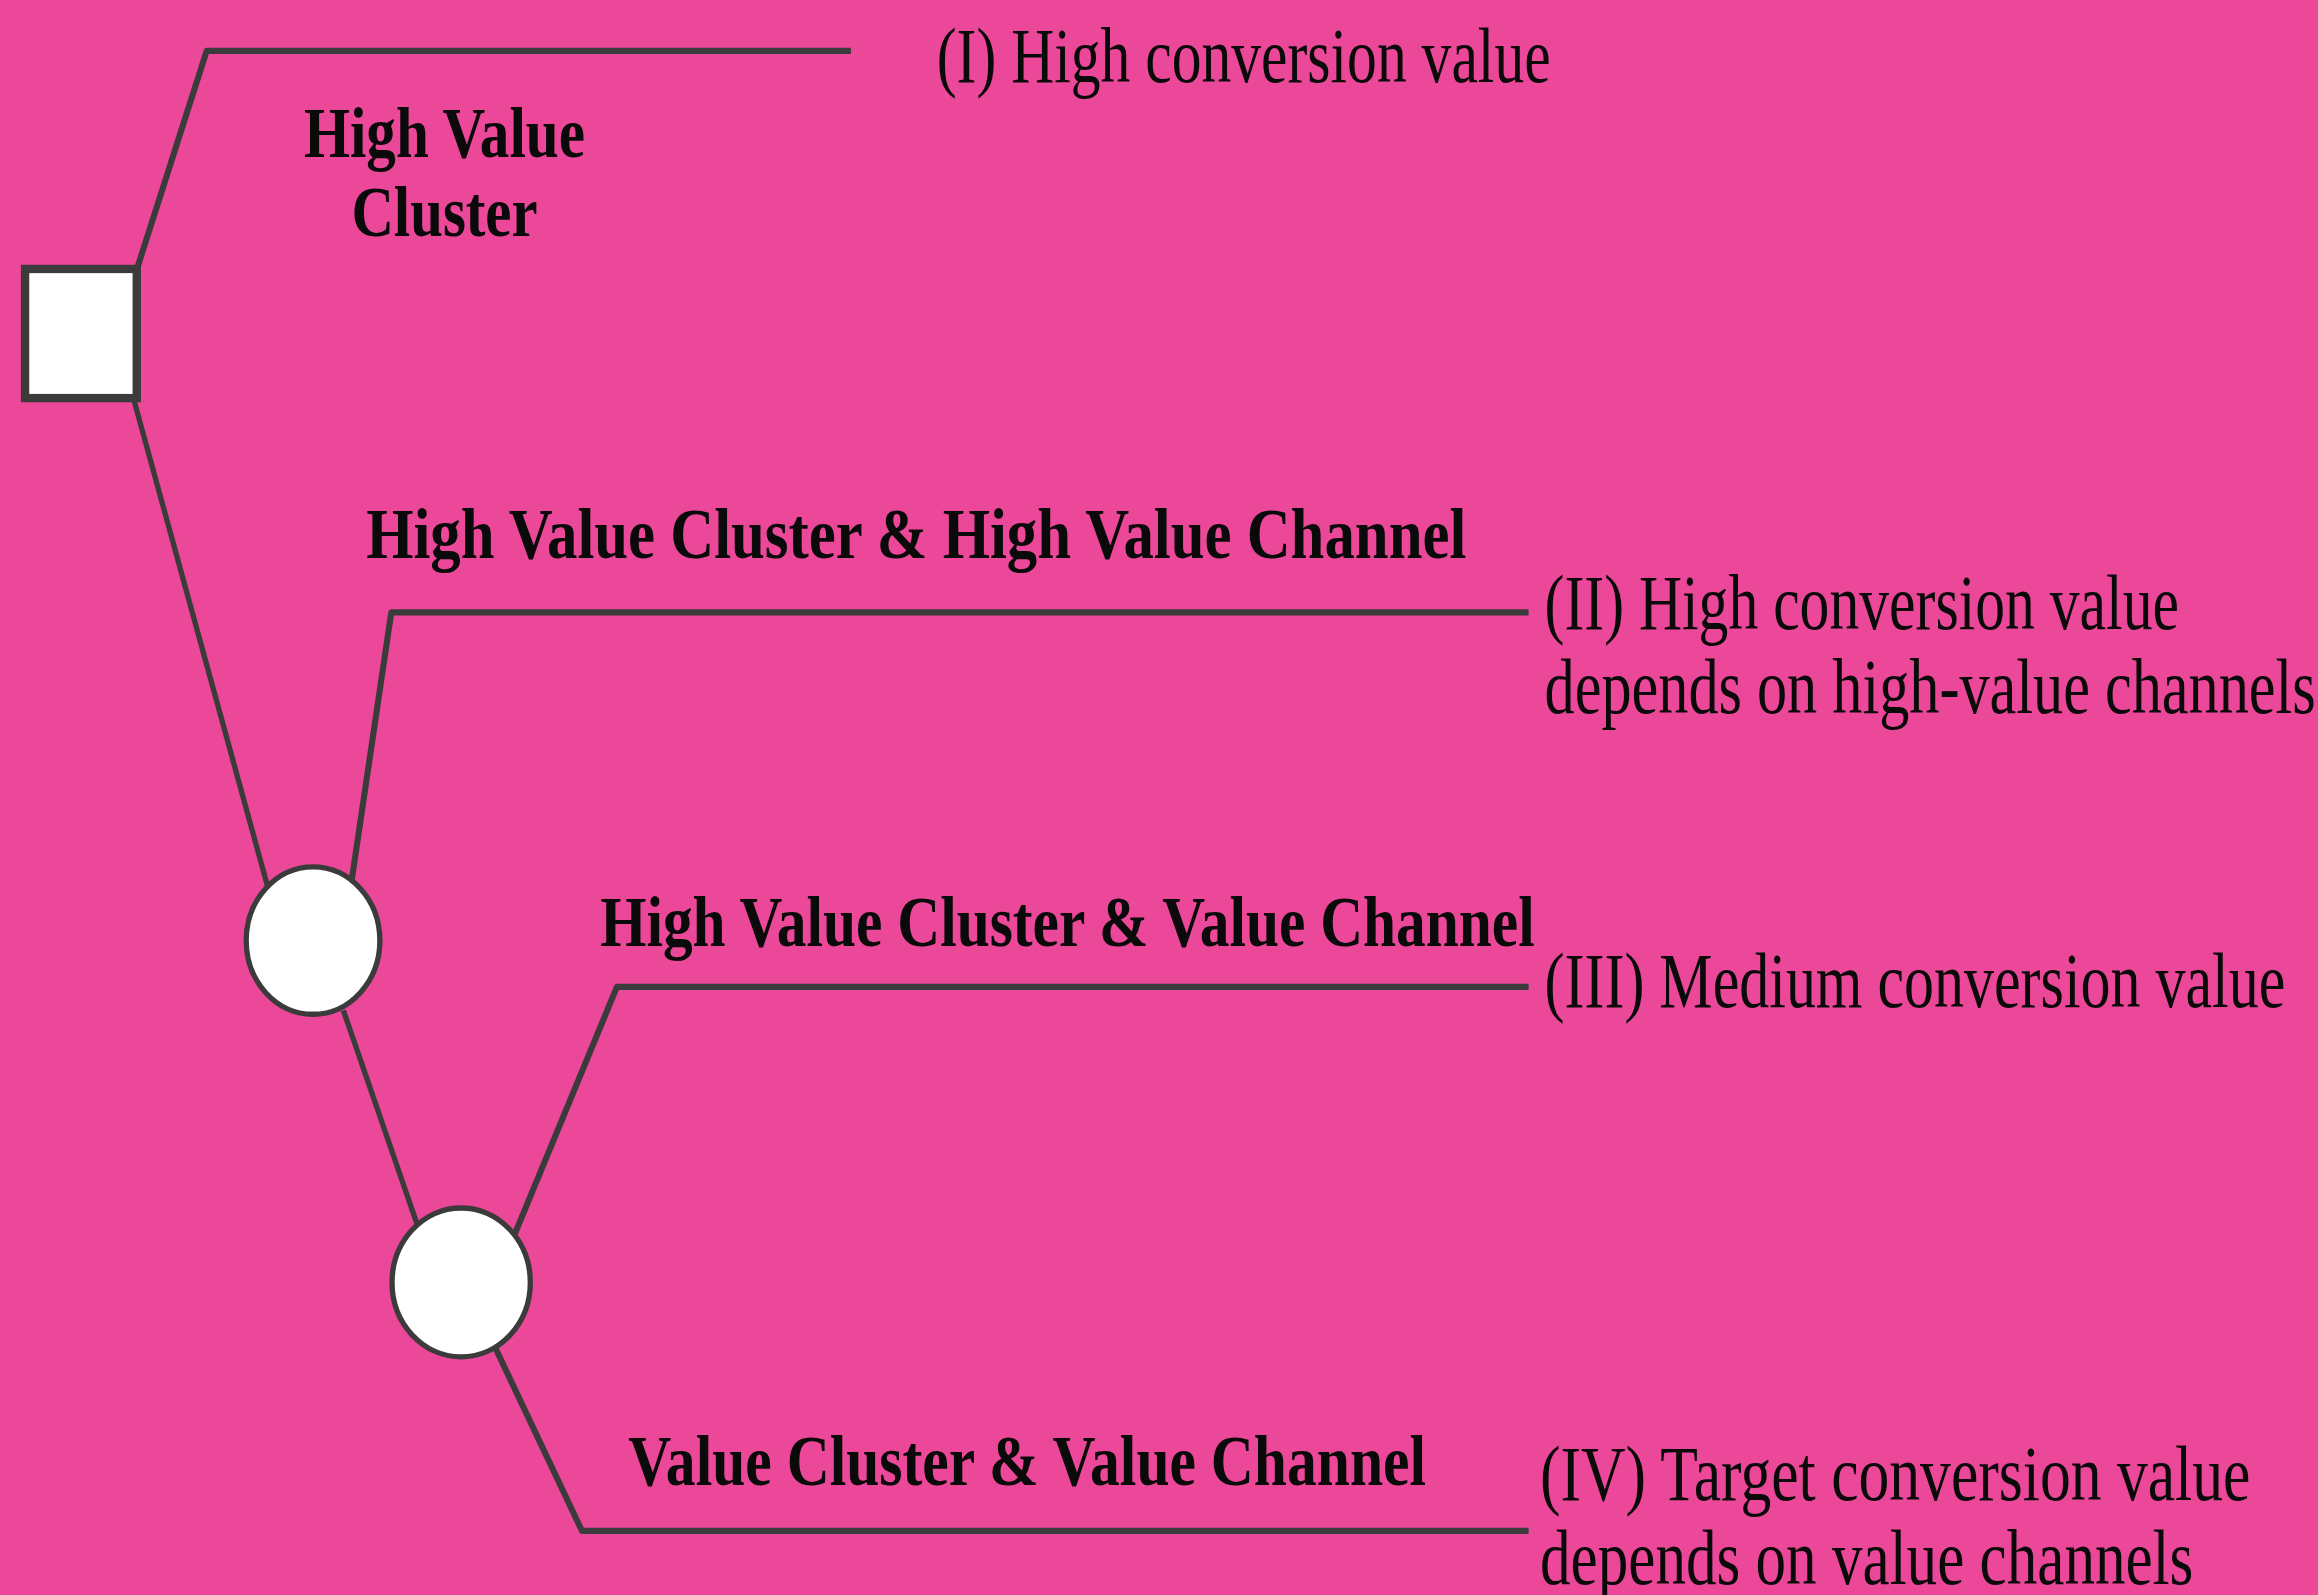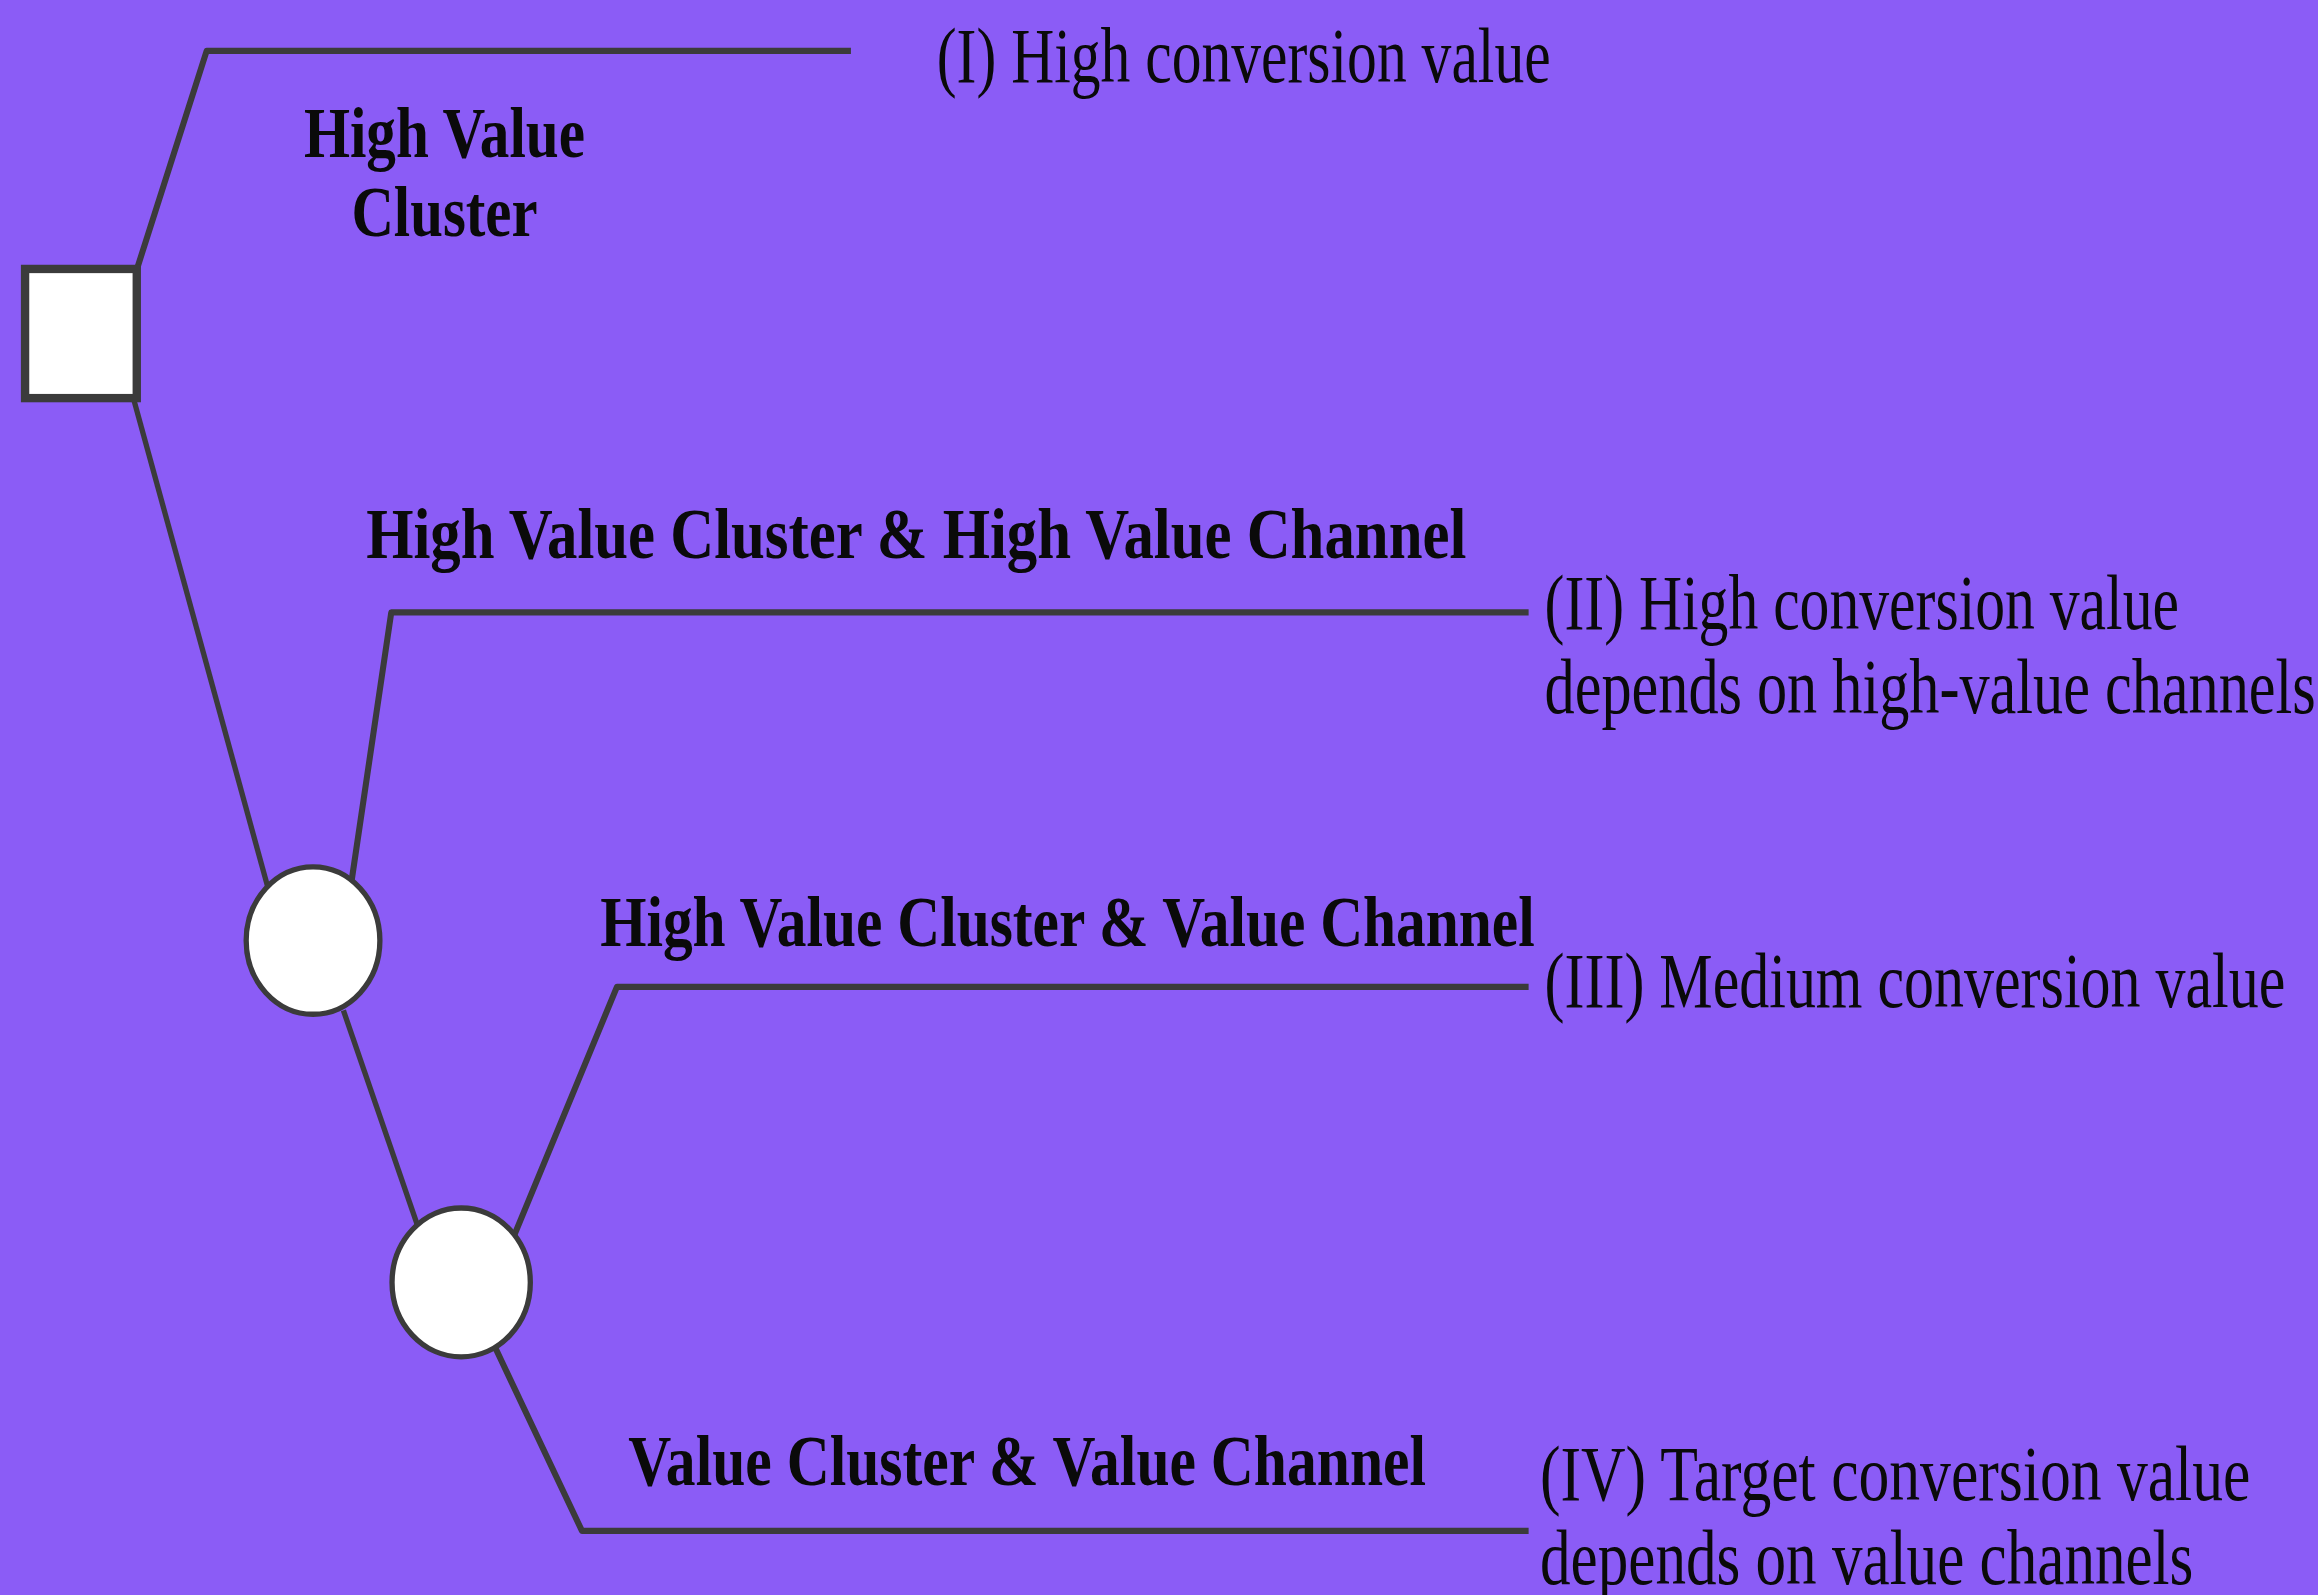--- a/index.html
+++ b/index.html
@@ -2,21 +2,21 @@
 <html style="font-size:12px"><head>
 <meta charset="utf-8">
 <style>
   html, body {
     margin: 0;
     padding: 0;
     background: #ffffff;
   }
   .figure-wrap {
     width: 100%;
-    background: #8b5cf6;
+    background: #ec4899;
   }
   svg {
     display: block;
     width: 100%;
     height: auto;
     font-family: "Liberation Serif", serif;
   }
   .outcome-text {
     font-size: 104px;
     font-weight: 400;

